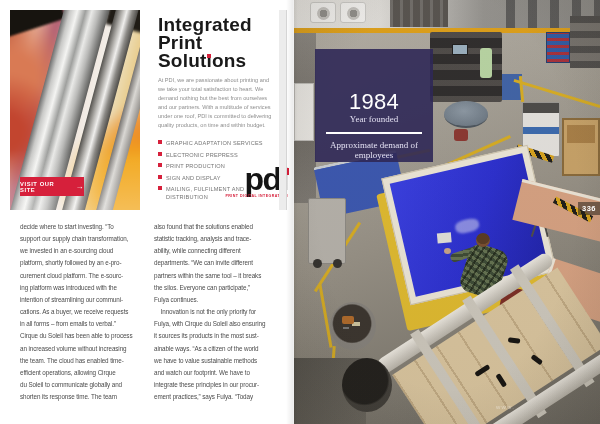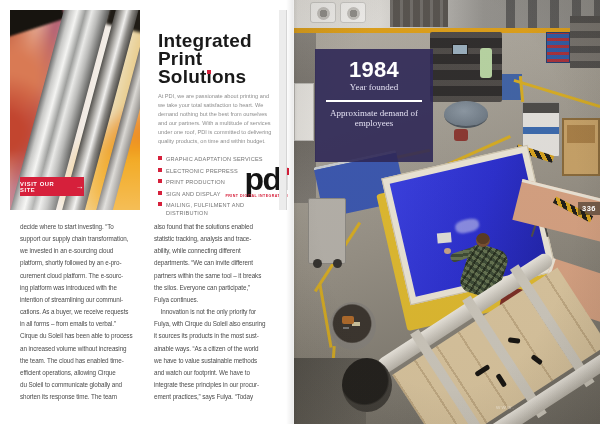--- a/index.html
+++ b/index.html
@@ -31,21 +31,21 @@
   .ap-bar{position:absolute;border-radius:2px;}
   .ap-bar1{left:26px;top:-28px;width:44px;height:270px;transform:rotate(15deg);
     background:linear-gradient(90deg,#6e6e6e 0%,#c9c9c7 14%,#f4f4f2 30%,#9fa09e 48%,#e9e9e7 62%,#b9b9b7 78%,#5f5f5d 100%);}
   .ap-bar2{left:78px;top:-20px;width:22px;height:250px;transform:rotate(15deg);
     background:linear-gradient(90deg,#54524e 0%,#b5b3af 30%,#efeeec 50%,#8b8985 75%,#4e4c48 100%);}
   .ap-bar3{left:112px;top:-10px;width:16px;height:230px;transform:rotate(15deg);
     background:linear-gradient(90deg,#777471 0%,#d9d7d3 45%,#928f8b 100%);}
   .ap-glare{position:absolute;inset:0;background:linear-gradient(180deg,rgba(255,255,255,0) 70%,rgba(255,255,255,.25) 100%);}
 
   
-  .ad-copy{position:absolute;left:138px;top:16px;width:132px;height:200px;background:#fff;padding:6px 0 0 10px;}
+  .ad-copy{position:absolute;left:138px;top:0;width:132px;height:200px;background:#fff;padding:6px 0 0 10px;}
   .ad-strip{position:absolute;right:3px;top:0;width:8px;height:200px;background:#ececec;border-right:1px solid #d6d6d6;}
   .ad-title{font-weight:bold;font-size:19px;line-height:18px;letter-spacing:.2px;color:#191919;}
   .t-line{display:block;white-space:pre;}
   .red-i{position:relative;display:inline-block;}
   .red-i::after{content:"";position:absolute;left:.8px;top:1.9px;width:4px;height:4px;background:var(--accent);}
   .ad-body{margin-top:6px;width:114px;font-size:5.6px;line-height:1.62;color:#8e8e8e;}
   .ad-bullets{list-style:none;margin-top:9px;width:116px;}
   .ad-bullets li{display:flex;gap:4px;margin-bottom:3.4px;font-size:5.6px;line-height:1.45;
     color:#757575;letter-spacing:.2px;}
   .sq{flex:0 0 auto;width:4px;height:4px;margin-top:1px;background:var(--accent);}
@@ -175,21 +175,21 @@
     box-shadow:20px 0 0 #33312e;}
   .darkcorner{left:0;top:358px;width:72px;height:66px;background:linear-gradient(135deg,#55524c,#6b675f);}
 
   .veil{inset:0;background:
      radial-gradient(ellipse at 50% 45%,rgba(0,0,0,0) 60%,rgba(40,35,25,.14) 100%),
      linear-gradient(180deg,rgba(120,110,95,.05),rgba(60,55,45,.08));}
 
   
   .statbox{left:21px;top:49px;width:118px;height:113px;background:rgba(47,40,87,.90);
     color:#fff;text-align:center;padding-top:9px;}
-  .stat-value{font-size:22px;font-weight:bold;line-height:23px;letter-spacing:.3px;}
+  .stat-value{font-size:22px;font-weight:normal;line-height:23px;letter-spacing:.3px;margin-top:32px;}
   .stat-label{font-family:"Liberation Serif",serif;font-size:9px;line-height:10.5px;color:#e3e0f2;margin-top:1px;text-align:center;}
   .stat-divider{width:96px;height:2px;background:#fff;margin:7px auto 6px auto;}
 
   .pagenum{left:284px;top:202px;width:22px;height:13px;background:rgba(38,34,28,.55);
     color:#fff;font-size:7.5px;font-weight:bold;letter-spacing:.5px;text-align:center;line-height:13px;}
   .watermark{left:202px;top:404px;color:rgba(255,255,255,.42);font-size:6px;letter-spacing:1.2px;filter:blur(.4px);}
 
   .spine{position:absolute;left:286px;top:0;width:12px;height:424px;
     background:linear-gradient(90deg,rgba(0,0,0,0) 0%,rgba(0,0,0,.07) 55%,rgba(0,0,0,0) 100%);}
 </style>

